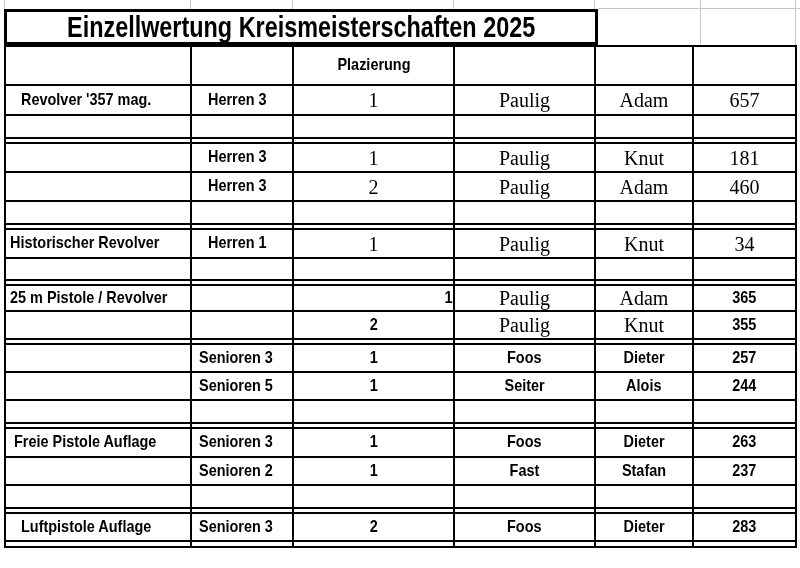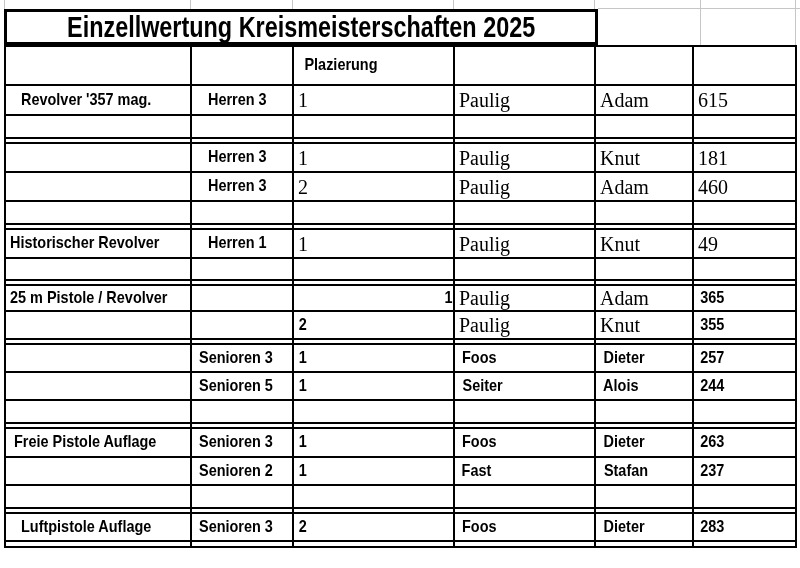--- a/index.html
+++ b/index.html
@@ -9,21 +9,21 @@
   .gv{position:absolute;width:1px;background:#c6c6c6;}
   .gh{position:absolute;height:1px;background:#c6c6c6;}
   
   #titleBox{position:absolute;left:4px;top:9px;width:594px;height:36px;box-sizing:border-box;
             border:3px solid #000;display:flex;align-items:center;justify-content:center;background:#fff;}
   #titleBox .t{font-family:"Liberation Sans",sans-serif;font-weight:bold;font-size:30px;
                transform:scaleX(.78);transform-origin:50% 50%;white-space:nowrap;display:inline-block;}
   
   table#grid{position:absolute;left:4px;top:45px;width:791px;border-collapse:collapse;table-layout:fixed;}
   #grid td{border:2px solid #000;padding:0 4px;vertical-align:middle;overflow:hidden;white-space:nowrap;}
-  .L{text-align:center}.C{}.R{text-align:right;padding-right:1px !important;}
+  .L{text-align:center}.C{text-align:center}.R{text-align:right;padding-right:1px !important;}
   
   .b{display:inline-block;font-family:"Liberation Sans",sans-serif;font-weight:bold;font-size:17px;
      transform:scaleX(.85);transform-origin:50% 50%;line-height:1.1;}
   td.L .b{transform-origin:0 50%;}
   td.R .b{transform-origin:100% 50%;}
   
   .s{font-family:"Liberation Serif","DejaVu Serif",serif;font-size:20px;line-height:1.1;}
   td.vb{vertical-align:bottom;padding-bottom:5px;}
   tr.sp td{padding:0;}
 </style>
@@ -64,21 +64,21 @@
         <td class="C"></td>
         <td class="C"></td>
       </tr>
 
       <tr style="height:30px">
         <td class="L"><span class="b">Revolver '357 mag.</span></td>
         <td class="L"><span class="b">Herren 3</span></td>
         <td class="C"><span class="s">1</span></td>
         <td class="C"><span class="s">Paulig</span></td>
         <td class="C"><span class="s">Adam</span></td>
-        <td class="C"><span class="s">615</span></td>
+        <td class="C"><span class="s">657</span></td>
       </tr>
 
       <tr style="height:23px">
         <td></td>
           <td></td>
           <td></td>
           <td></td>
           <td></td>
           <td></td>
       </tr>
@@ -127,21 +127,21 @@
           <td></td>
           <td></td>
       </tr>
 
       <tr style="height:29px">
         <td class="L"><span class="b">Historischer Revolver</span></td>
         <td class="L"><span class="b">Herren 1</span></td>
         <td class="C"><span class="s">1</span></td>
         <td class="C"><span class="s">Paulig</span></td>
         <td class="C"><span class="s">Knut</span></td>
-        <td class="C"><span class="s">49</span></td>
+        <td class="C"><span class="s">34</span></td>
       </tr>
 
       <tr style="height:22px">
         <td></td>
           <td></td>
           <td></td>
           <td></td>
           <td></td>
           <td></td>
       </tr>

